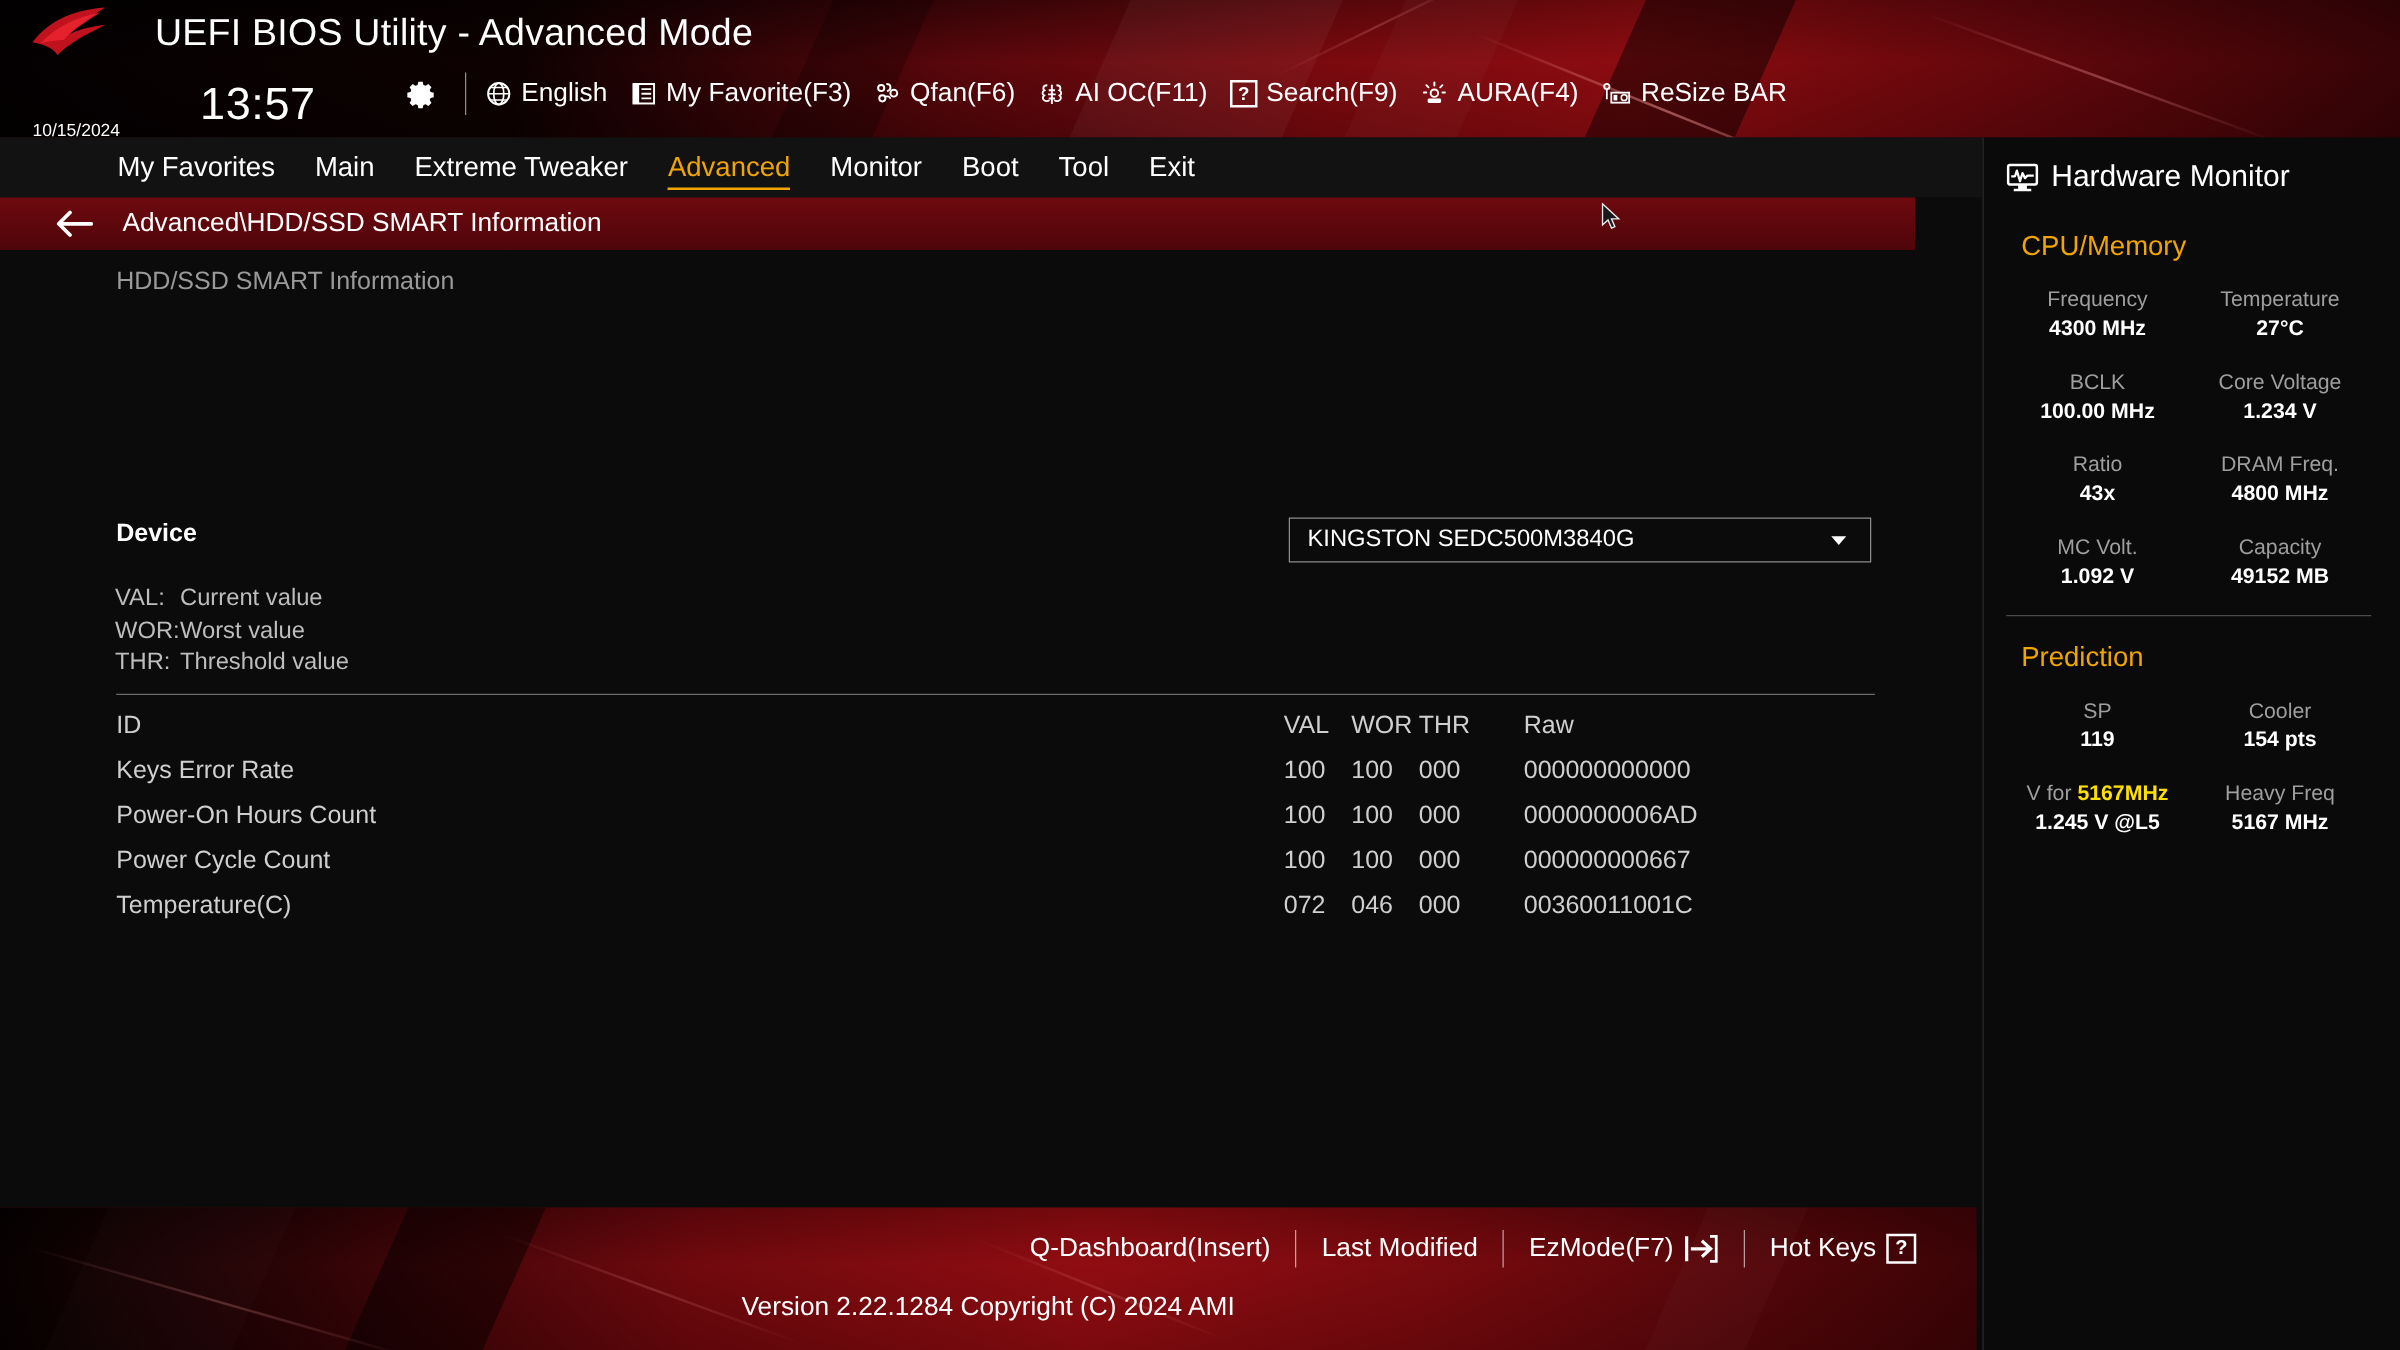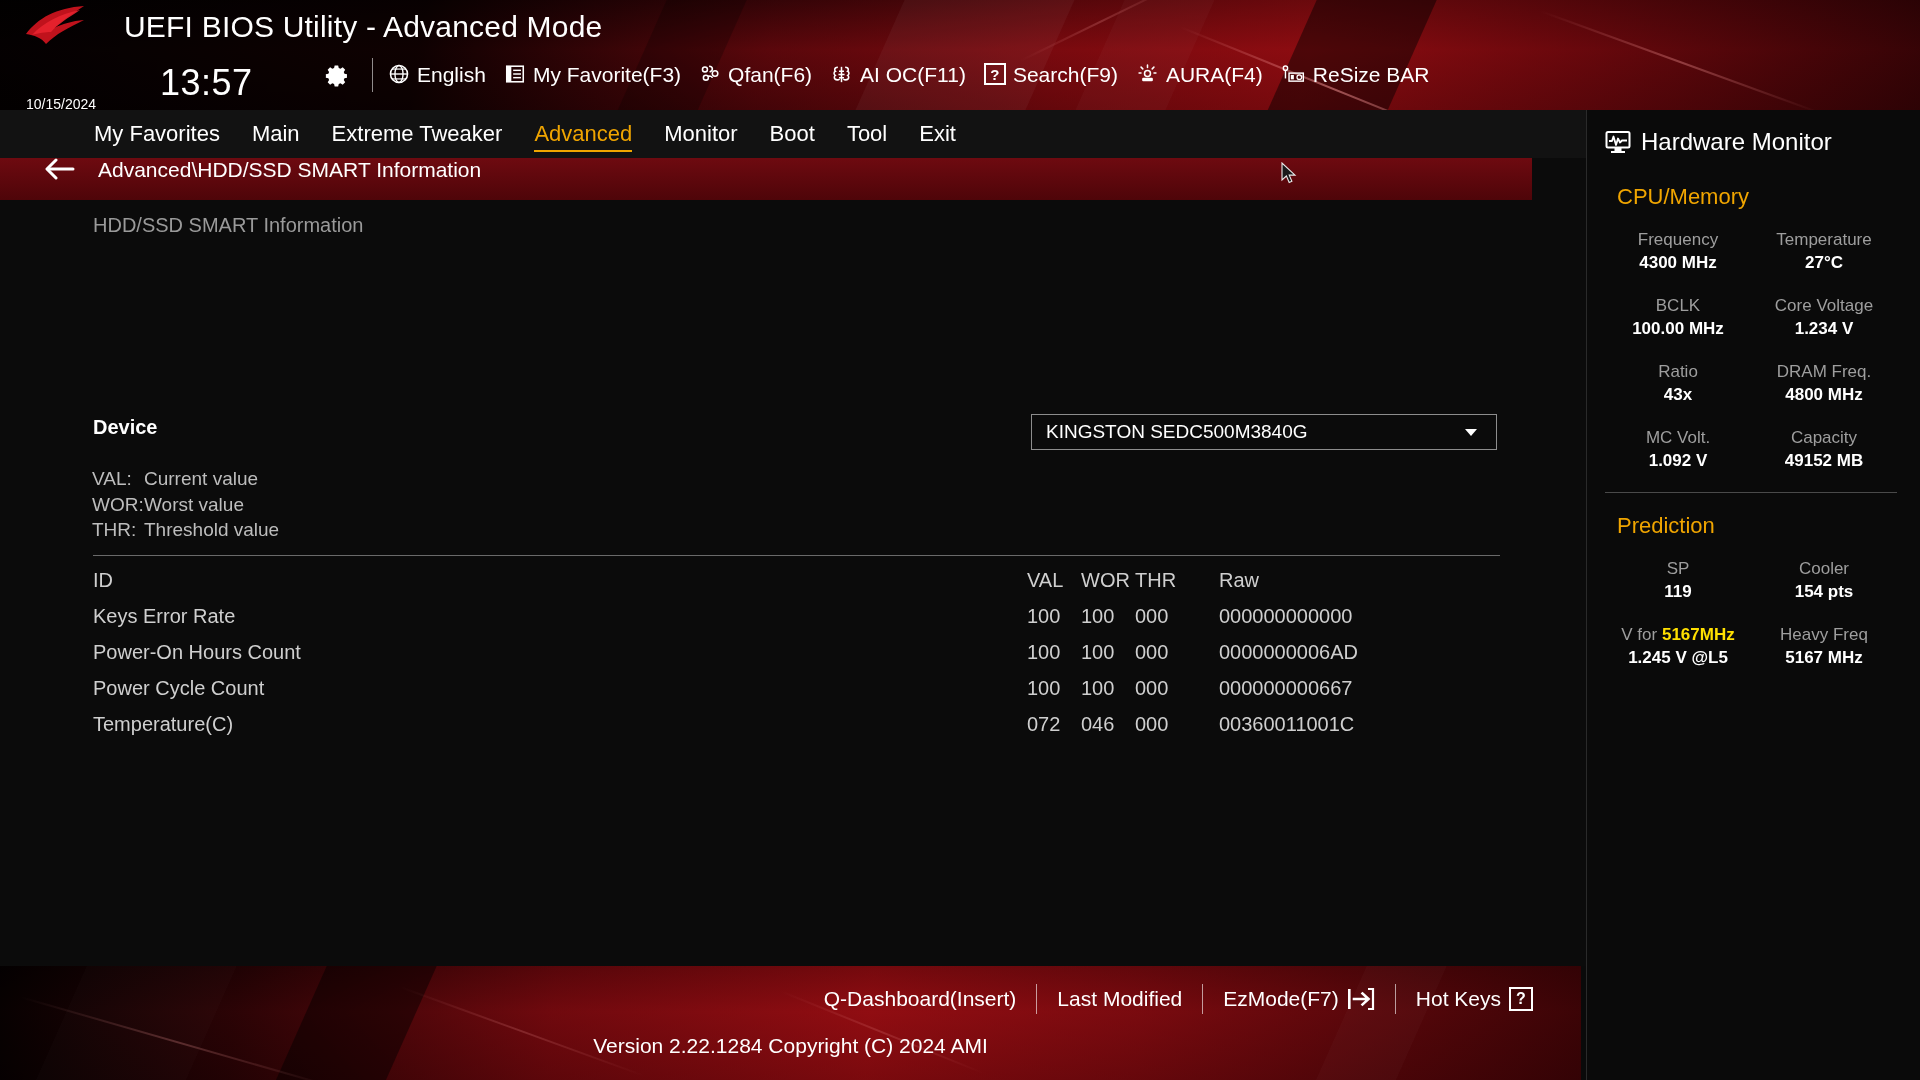--- a/index.html
+++ b/index.html
@@ -27,21 +27,21 @@
   .title {
     position:absolute; left:124px; top:10px;
     font-size:30px; color:#fff; letter-spacing:.2px; white-space:nowrap;
   }
   .datebox { position:absolute; left:26px; top:64px; color:#fff; font-size:14px; line-height:17px;margin-top:32px; }
   .clock { position:absolute; left:160px; top:62px; color:#fff; font-size:36px; letter-spacing:.5px; }
   .gear { position:absolute; left:323px; top:62px; width:28px; height:28px; cursor:pointer; }
   .hdr-sep { position:absolute; top:58px; width:1px; height:34px; background:rgba(255,255,255,.55); }
 
   .toolbar { position:absolute; left:388px; top:58px; height:34px; display:flex; align-items:center; gap:18px; }
-  .tb-item { display:flex; gap:7px; color:#fff; font-size:21px; white-space:nowrap; cursor:pointer; }
+  .tb-item { display:flex; align-items:center; gap:7px; color:#fff; font-size:21px; white-space:nowrap; cursor:pointer; }
   .tb-item svg { display:block; }
 
   
   .navbar {
     position:absolute; left:0; top:110px; width:1586px; height:48px;
     background:#121212;
     display:flex; align-items:center; padding-left:78px; gap:0;
   }
   .nav-item {
     color:#fff; font-size:22px; padding:0 16px; cursor:pointer; position:relative; white-space:nowrap;
@@ -53,21 +53,21 @@
   }
 
   
   .main-panel {
     position:absolute; left:0; top:158px; width:1586px; height:808px;
     background:#0b0b0b;
   }
   .crumb {
     position:absolute; left:0; top:0; width:1532px; height:42px;
     background:linear-gradient(180deg,#6e0a10 0%, #4e0509 100%);
-    display:flex; cursor:pointer;
+    display:flex; align-items:center; cursor:pointer;
   }
   .crumb-arrow { margin-left:44px; margin-right:22px; display:block; }
   .crumb-text { color:#fff; font-size:21px; }
 
   .subhead { position:absolute; left:93px; top:56px; color:#9a9a9a; font-size:20px; }
 
   .dev-row { position:absolute; left:93px; top:258px; }
   .dev-label { color:#fff; font-size:20px; font-weight:bold; }
   .dev-select {
     position:absolute; left:1031px; top:256px; width:466px; height:36px;

